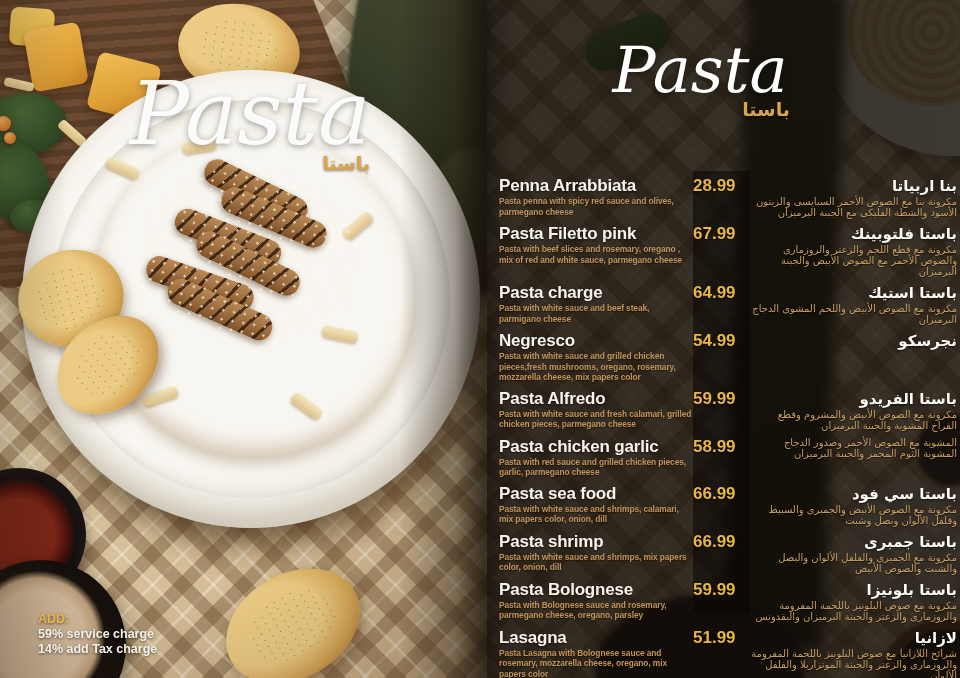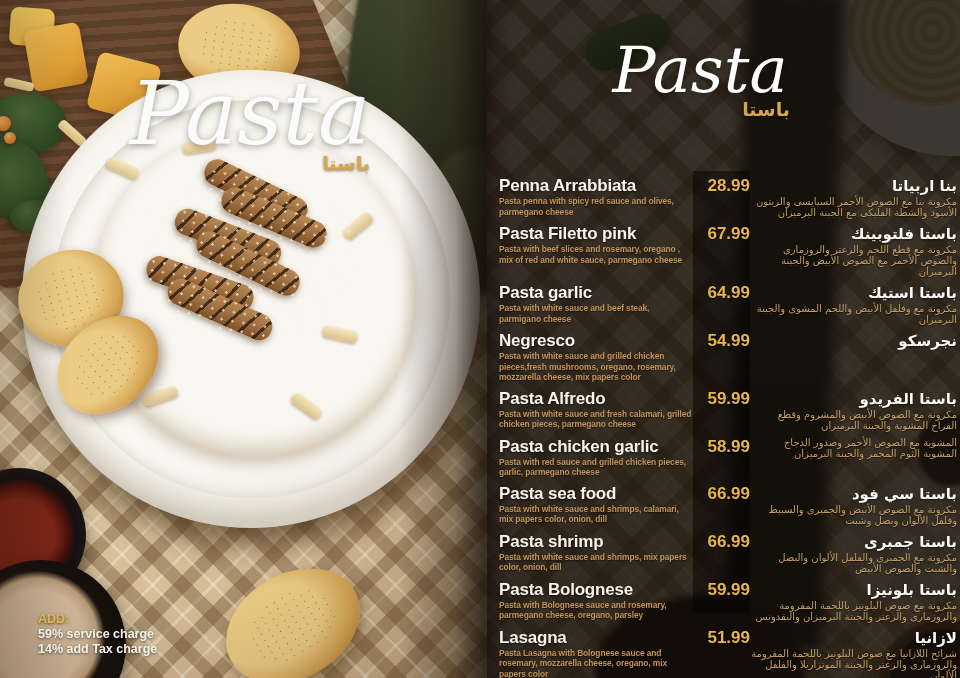--- a/index.html
+++ b/index.html
@@ -115,21 +115,21 @@
   .title-right .script-title{font-size:64px;}
   .title-right .sub-ar{margin-top:-4px;padding-right:55px;}
   .sub-ar{font-family:"DejaVu Sans",sans-serif;font-size:19px;font-weight:bold;color:var(--title-gold);
     text-align:right;text-shadow:0 1px 3px rgba(0,0,0,.5);}
 
   .menu-list{position:absolute;left:499px;top:176px;width:458px;display:flex;flex-direction:column;row-gap:6px;}
   .row{display:flex;align-items:flex-start;}
   .cell-en{width:194px;}
   .item-name{font-size:17px;font-weight:bold;color:#f7f4ee;line-height:20px;letter-spacing:-.2px;text-shadow:0 1px 2px rgba(0,0,0,.55);}
   .item-desc{font-size:8.4px;font-weight:bold;color:var(--tan);line-height:10.5px;letter-spacing:-.1px;text-shadow:0 1px 1px rgba(0,0,0,.5);}
-  .cell-price{width:57px;text-align:right;font-size:17px;font-weight:bold;color:var(--gold);line-height:20px;text-shadow:0 1px 2px rgba(0,0,0,.6);}
+  .cell-price{width:57px;text-align:left;font-size:17px;font-weight:bold;color:var(--gold);line-height:20px;text-shadow:0 1px 2px rgba(0,0,0,.6);}
   .cell-ar{flex:1;font-family:"DejaVu Sans",sans-serif;}
   .item-name-ar{font-size:15px;font-weight:bold;color:#fcfaf5;line-height:20px;text-shadow:0 1px 2px rgba(0,0,0,.55);}
   .item-desc-ar{font-size:10px;color:var(--tan-ar);line-height:11px;text-shadow:0 1px 1px rgba(0,0,0,.5);}
 
   .footer-note{position:absolute;left:38px;top:612px;font-size:12.5px;font-weight:bold;line-height:15px;
     color:#f4f1ea;text-shadow:0 1px 3px rgba(0,0,0,.6);}
   .footer-note .add-label{color:var(--gold);}
 </style>
 </head>
 <body>
@@ -239,27 +239,27 @@
       </div>
       <div class="cell-price">67.99</div>
       <div class="cell-ar" dir="rtl" lang="ar">
         <div class="item-name-ar">باستا فلتوبينك</div>
         <div class="item-desc-ar">مكرونة مع قطع اللحم والزعتر والروزمارى والصوص الأحمر مع الصوص الأبيض والجبنة البرميزان</div>
       </div>
     </div>
 
     <div class="row">
       <div class="cell-en">
-        <div class="item-name">Pasta garlic</div>
+        <div class="item-name">Pasta charge</div>
         <div class="item-desc">Pasta with white sauce and beef steak, parmigano cheese</div>
       </div>
       <div class="cell-price">64.99</div>
       <div class="cell-ar" dir="rtl" lang="ar">
         <div class="item-name-ar">باستا استيك</div>
-        <div class="item-desc-ar">مكرونة مع وفلفل الأبيض واللحم المشوى والجبنة البرميزان</div>
+        <div class="item-desc-ar">مكرونة مع الصوص الأبيض واللحم المشوى الدجاج البرميزان</div>
       </div>
     </div>
 
     <div class="row">
       <div class="cell-en">
         <div class="item-name">Negresco</div>
         <div class="item-desc">Pasta with white sauce and grilled chicken pieces,fresh mushrooms, oregano, rosemary, mozzarella cheese, mix papers color</div>
       </div>
       <div class="cell-price">54.99</div>
       <div class="cell-ar" dir="rtl" lang="ar">

